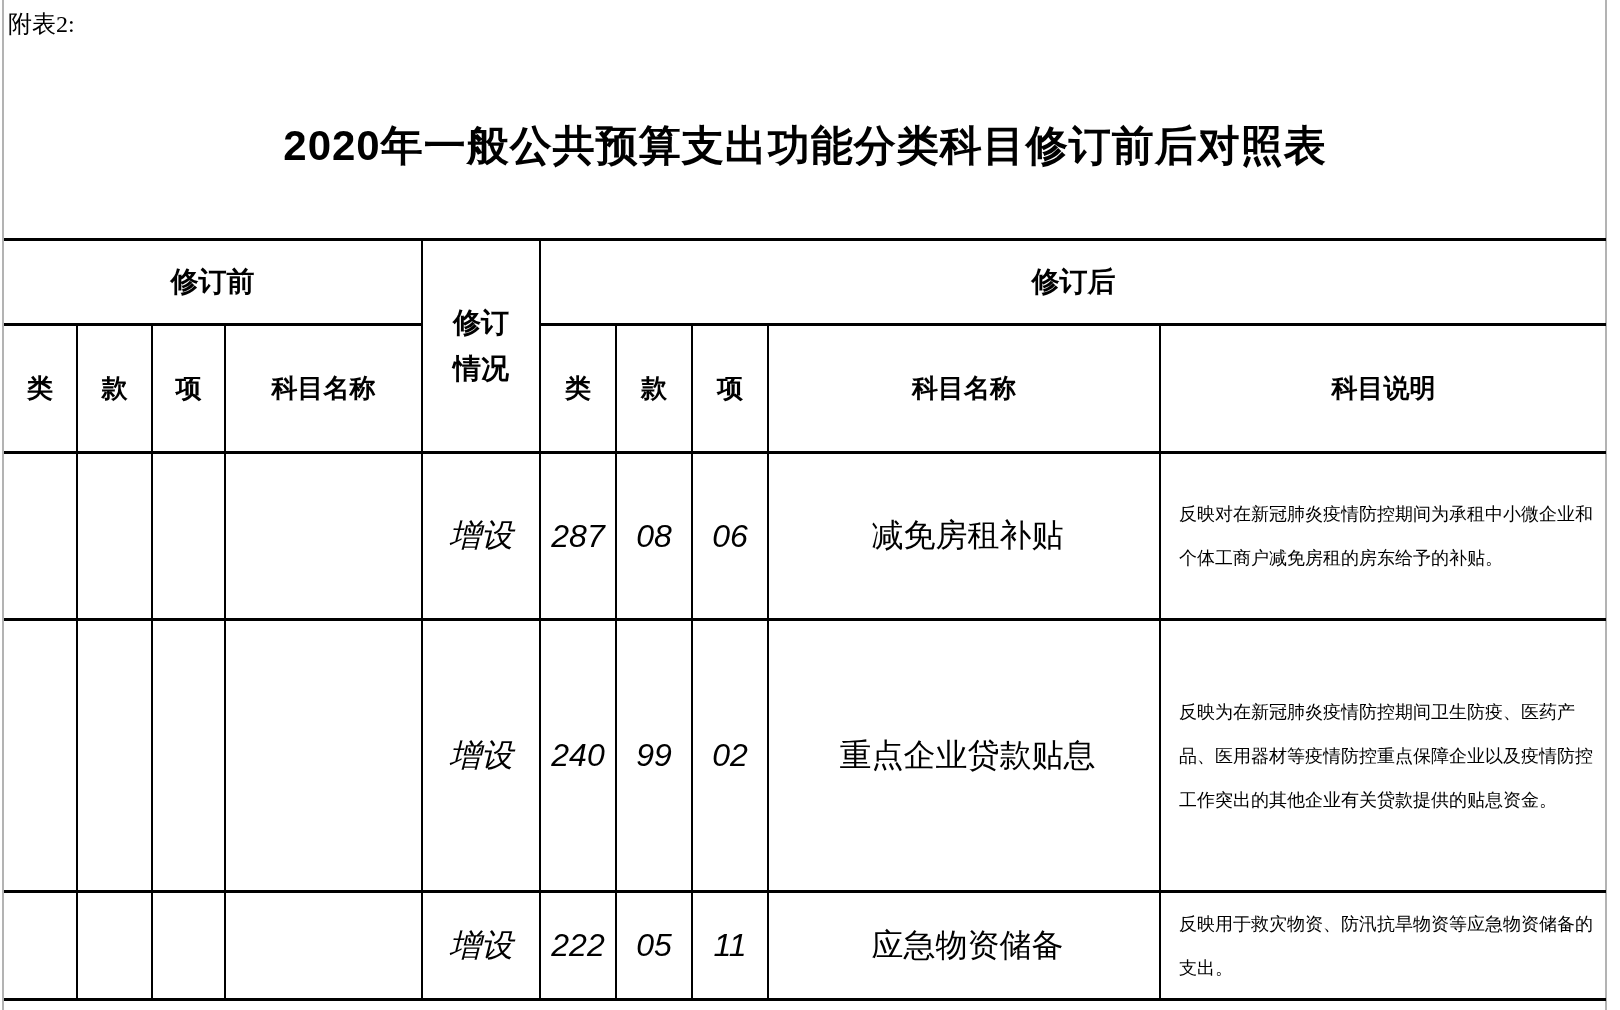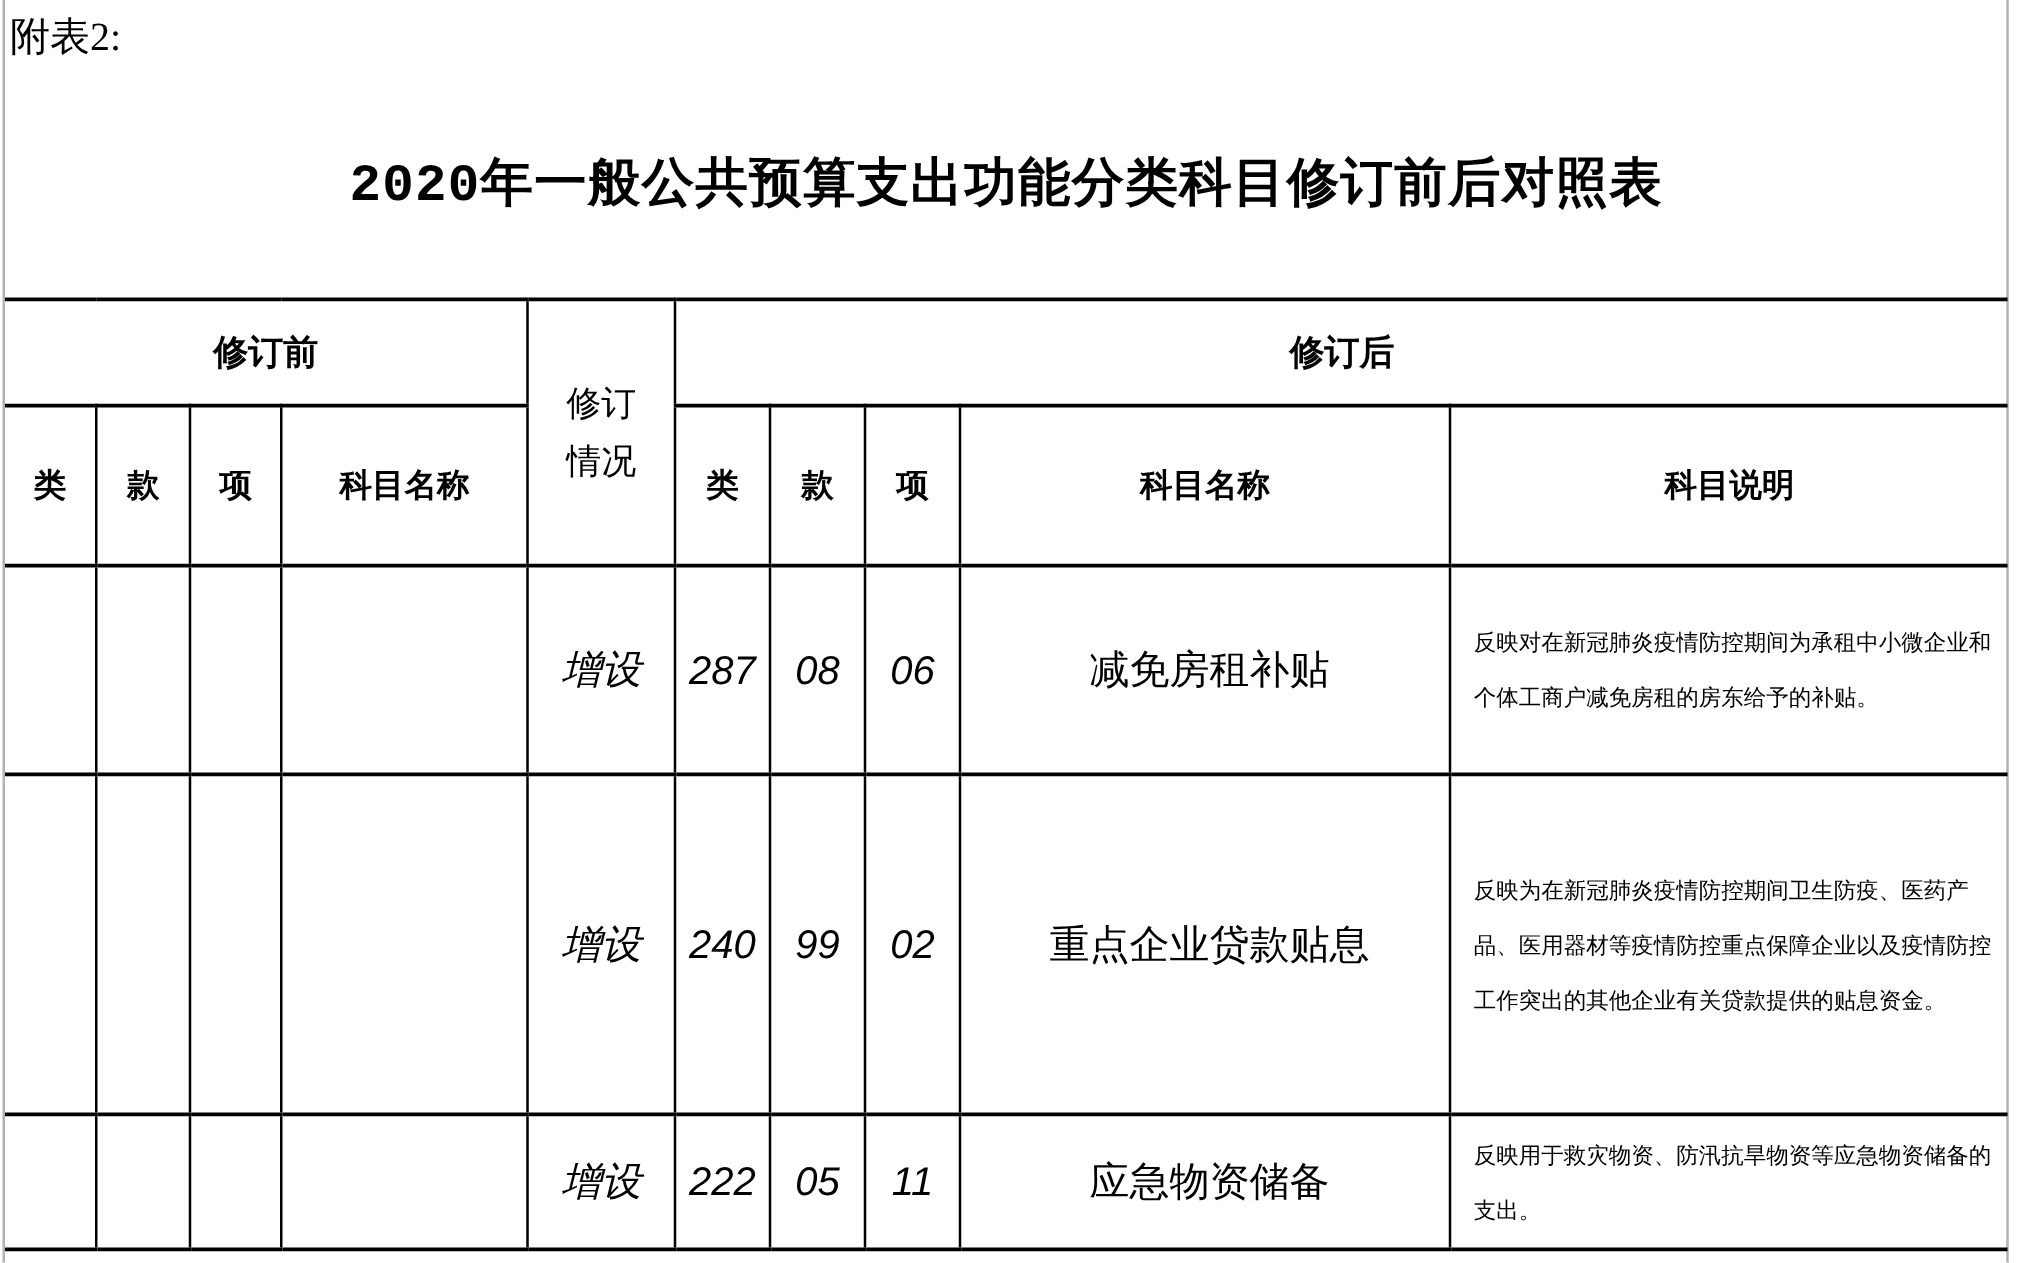--- a/index.html
+++ b/index.html
@@ -8,25 +8,25 @@
     font-family:"Liberation Sans","DejaVu Sans",sans-serif;color:#000;
   }
   
   .page-edge{position:absolute;top:0;bottom:0;width:2px;background:#b3b3b3;}
   .page-edge.left{left:2px;}
   .page-edge.right{left:1605px;}
 
   .annex-label{
     position:absolute;top:8px;left:8px;
     font-family:"Liberation Serif","DejaVu Serif",serif;
-    font-size:32px;color:#000;white-space:nowrap;
+    font-size:24px;color:#000;white-space:nowrap;
   }
   .doc-title{
     position:absolute;top:118px;left:0;width:1610px;
-    text-align:center;font-size:42px;font-weight:700;letter-spacing:1px;font-family:Liberation Mono, monospace;
+    text-align:center;font-size:42px;font-weight:700;letter-spacing:1px;
   }
 
   .tbl-wrap{position:absolute;top:238px;left:4px;}
   table{border-collapse:collapse;table-layout:fixed;width:1602px;}
   td,th{
     border:2px solid #000;
     border-top-width:3px;border-bottom-width:3px;
     padding:0;vertical-align:middle;text-align:center;
     font-weight:normal;overflow:hidden;margin-left:46px;
   }
@@ -34,21 +34,21 @@
   .no-r{border-right:none!important;}
 
   tr.hdr1{height:85px;}
   tr.hdr2{height:128px;}
   tr.r1{height:167px;}
   tr.r2{height:272px;}
   tr.r3{height:108px;}
 
   th.group{font-size:28px;font-weight:700;}
   th.sub{font-size:26px;font-weight:700;}
-  th.revision-hdr{font-size:28px;font-weight:400;padding:0 26px;line-height:46px;}
+  th.revision-hdr{font-size:28px;font-weight:700;padding:0 26px;line-height:46px;}
   td.num, td.rev{font-size:32px;font-style:italic;}
   td.name{font-size:32px;text-align:center;padding-left:7px;}
   td.desc{
     font-size:18px;line-height:44px;text-align:left;
     padding-left:18px;padding-right:4px;
   }
 </style>
 </head>
 <body>
 

